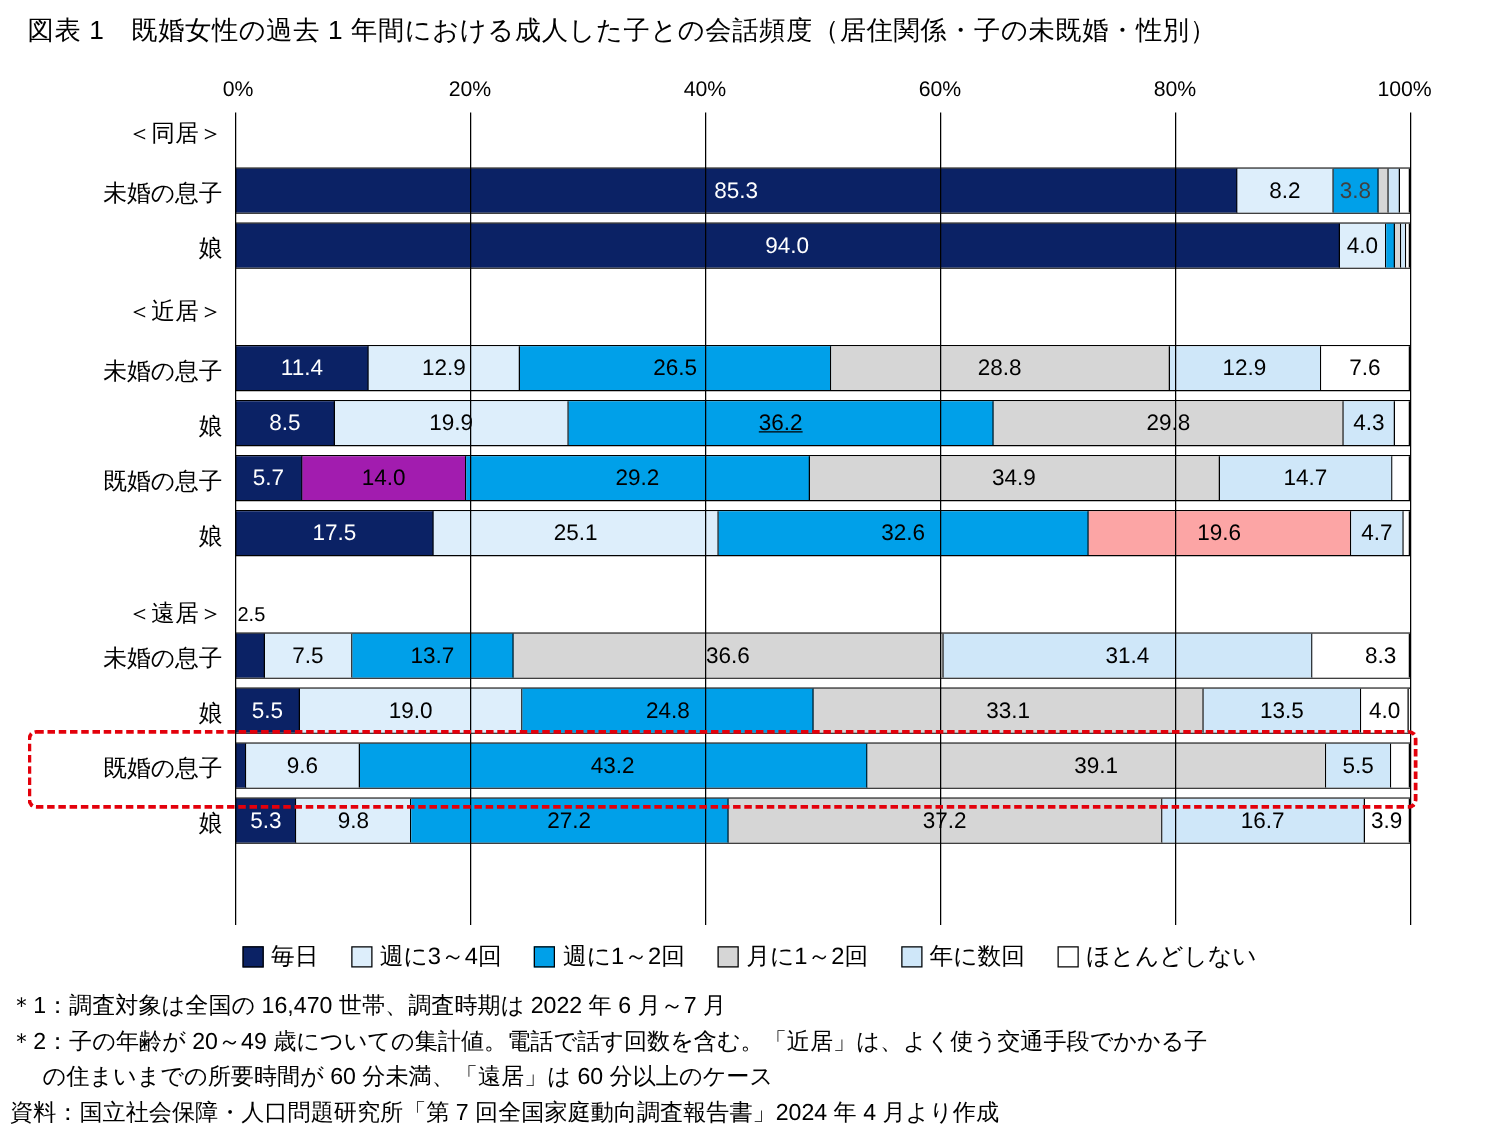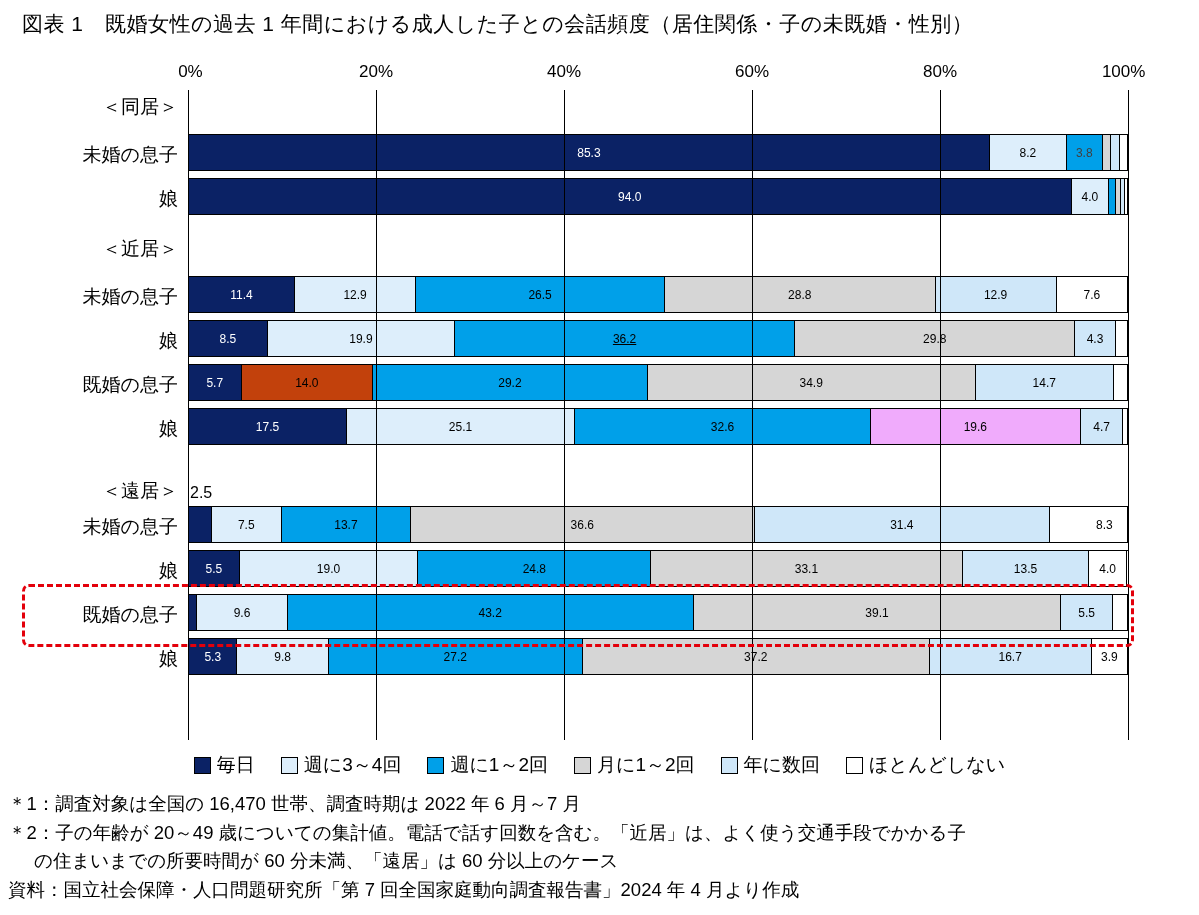--- a/index.html
+++ b/index.html
@@ -40,21 +40,21 @@
   .row{
     position:absolute;left:0;width:940px;height:37px;
     box-sizing:border-box;
     display:flex;
   }
   .seg{
     height:100%;
     box-sizing:border-box;
     border-right:1px solid #000;
     display:flex;align-items:center;justify-content:center;
-    font-size:12px;
+    font-size:18px;
     overflow:visible;
     white-space:nowrap;
   }
   .seg:first-child{border-left:1px solid #000;}
   .row{border-top:1px solid #000;border-bottom:1px solid #000;}
   .rowlabel{
     position:absolute;
     left:0;width:178px;
     text-align:right;
     font-size:19px;
@@ -137,31 +137,31 @@
       <div class="row" style="top: 230px;">
         <div class="seg" style="width: 79.9px; background: rgb(11, 34, 101); color: rgb(255, 255, 255);">8.5</div>
         <div class="seg" style="width: 187.06px; background: rgb(221, 238, 251); color: rgb(0, 0, 0);">19.9</div>
         <div class="seg" style="width: 340.28px; background: rgb(0, 160, 233); color: rgb(0, 0, 0); text-decoration: underline;">36.2</div>
         <div class="seg" style="width: 280.12px; background: rgb(214, 214, 214); color: rgb(0, 0, 0);">29.8</div>
         <div class="seg" style="width: 40.42px; background: rgb(207, 231, 249); color: rgb(0, 0, 0);">4.3</div>
         <div class="seg" style="width: 12.22px; background: rgb(255, 255, 255); color: rgb(0, 0, 0);"></div>
       </div>
       <div class="row" style="top: 274px;">
         <div class="seg" style="width: 53.58px; background: rgb(11, 34, 101); color: rgb(255, 255, 255);">5.7</div>
-        <div class="seg" style="width: 131.6px; background: #c2410c; color: rgb(0, 0, 0);">14.0</div>
+        <div class="seg" style="width: 131.6px; background: #a21caf; color: rgb(0, 0, 0);">14.0</div>
         <div class="seg" style="width: 274.48px; background: rgb(0, 160, 233); color: rgb(0, 0, 0);">29.2</div>
         <div class="seg" style="width: 328.06px; background: rgb(214, 214, 214); color: rgb(0, 0, 0);">34.9</div>
         <div class="seg" style="width: 138.18px; background: rgb(207, 231, 249); color: rgb(0, 0, 0);">14.7</div>
         <div class="seg" style="width: 14.1px; background: rgb(255, 255, 255); color: rgb(0, 0, 0);"></div>
       </div>
       <div class="row" style="top: 318px;">
         <div class="seg" style="width: 164.5px; background: rgb(11, 34, 101); color: rgb(255, 255, 255);">17.5</div>
         <div class="seg" style="width: 235.94px; background: rgb(221, 238, 251); color: rgb(0, 0, 0);">25.1</div>
         <div class="seg" style="width: 306.44px; background: rgb(0, 160, 233); color: rgb(0, 0, 0);">32.6</div>
-        <div class="seg" style="width: 217px; background: #f0abfc; color: rgb(0, 0, 0);">19.6</div>
+        <div class="seg" style="width: 217px; background: #fca5a5; color: rgb(0, 0, 0);">19.6</div>
         <div class="seg" style="width: 44.18px; background: rgb(207, 231, 249); color: rgb(0, 0, 0);">4.7</div>
         <div class="seg" style="width: 4.7px; background: rgb(255, 255, 255); color: rgb(0, 0, 0);"></div>
       </div>
       <div class="row" style="top: 416px;">
         <div class="seg" style="width: 23.5px; background: rgb(11, 34, 101); color: rgb(255, 255, 255);"></div>
         <div class="seg" style="width: 70.5px; background: rgb(221, 238, 251); color: rgb(0, 0, 0);">7.5</div>
         <div class="seg" style="width: 128.78px; background: rgb(0, 160, 233); color: rgb(0, 0, 0);">13.7</div>
         <div class="seg" style="width: 344.04px; background: rgb(214, 214, 214); color: rgb(0, 0, 0);">36.6</div>
         <div class="seg" style="width: 295.16px; background: rgb(207, 231, 249); color: rgb(0, 0, 0);">31.4</div>
         <div class="seg" style="width: 78.02px; background: rgb(255, 255, 255); color: rgb(0, 0, 0); padding-left: 32px;">8.3</div>

